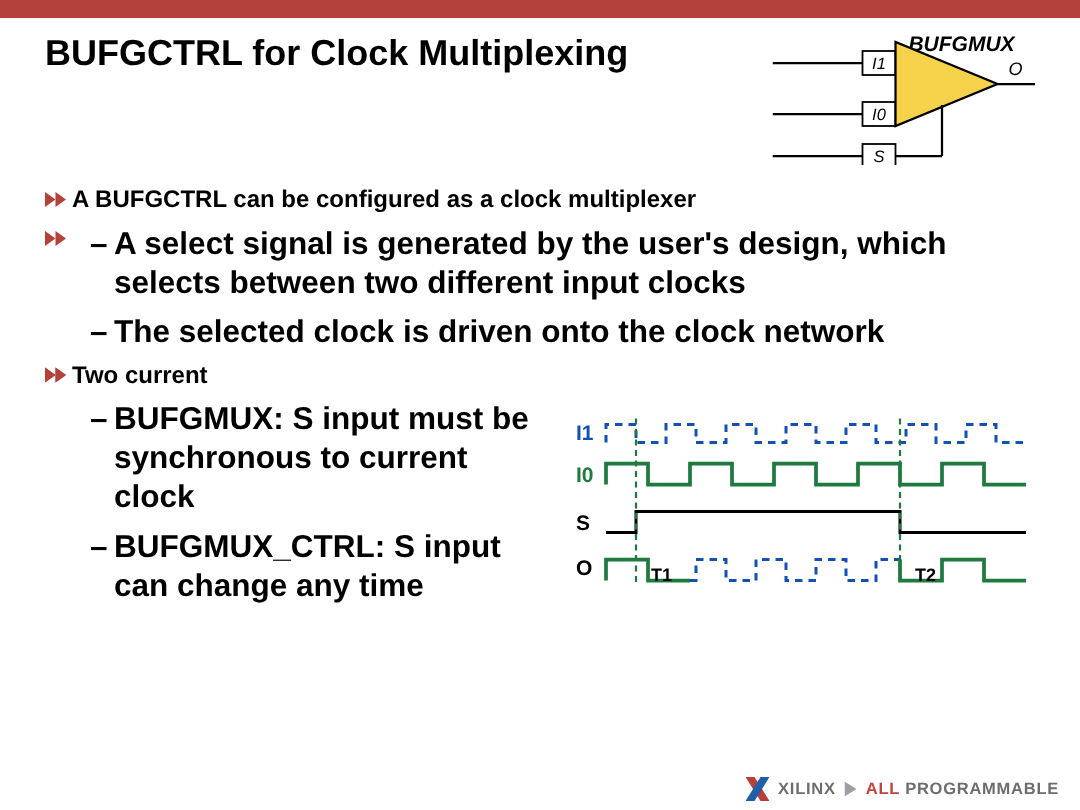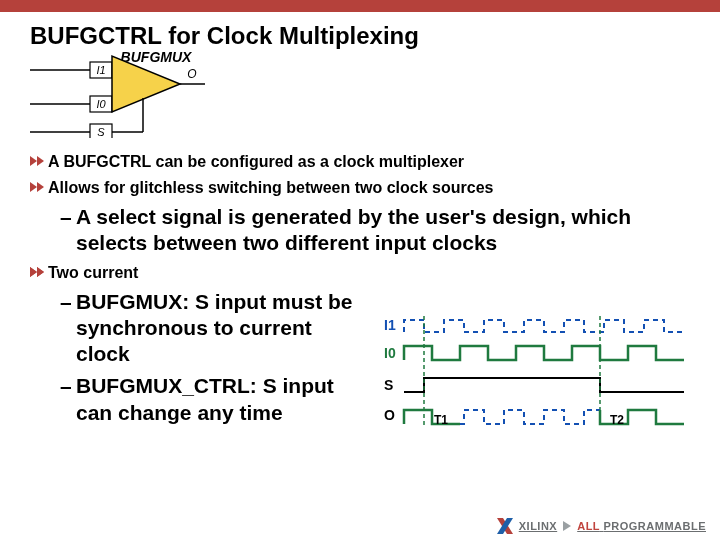--- a/index.html
+++ b/index.html
@@ -14,21 +14,20 @@
   .topbar {
     width: 100%;
     height: 12px;
     background: #b5413b;
   }
   .header {
     display: flex;
     justify-content: space-between;
     align-items: flex-start;
     padding: 10px 30px 0 30px;
-    flex-direction: column;
   }
   .title {
     font-size: 24px;
     font-weight: bold;
     color: #000;
   }
   .mux-diagram {
     width: 175px;
     height: 90px;
     position: relative;
@@ -66,21 +65,21 @@
     line-height: 1.25;
     position: relative;
     padding-left: 16px;
   }
   ul.sub > li::before {
     content: "–";
     position: absolute;
     left: 0;
     top: 0;
   }
-  .row8 { display: flex; align-items: flex-end; gap: 10px; }
+  .row8 { display: flex; align-items: center; gap: 10px; }
   .row8 .subcol { flex: 1 1 auto; }
   .timing {
     width: 320px;
     height: 120px;
     flex-shrink: 0;
   }
   .footer {
     position: absolute;
     bottom: 6px;
     right: 14px;
@@ -89,21 +88,20 @@
     gap: 6px;
   }
   .xlogo {
     width: 16px; height: 16px;
   }
   .ftext {
     font-size: 11px;
     letter-spacing: 0.5px;
     color: #6b6e70;
     font-weight: 600;
-    text-decoration: underline;
   }
   .ftext .red { color: #c0443e; }
 </style>
 </head>
 <body>
 
 <div class="topbar"></div>
 
 <div class="header">
   <div class="title">BUFGCTRL for Clock Multiplexing</div>
@@ -139,23 +137,23 @@
           <polygon points="0,2 7,7 0,12" fill="#b5413b"></polygon>
           <polygon points="7,2 14,7 7,12" fill="#b5413b"></polygon>
         </svg>
       <span>A BUFGCTRL can be configured as a clock multiplexer</span>
     </li>
     <li>
       <svg class="chev" viewBox="0 0 16 14">
           <polygon points="0,2 7,7 0,12" fill="#b5413b"></polygon>
           <polygon points="7,2 14,7 7,12" fill="#b5413b"></polygon>
         </svg>
-      <span>Allows for glitchless switching between two clock sources</span>
       <ul class="sub">
         <li><span>A select signal is generated by the user's design, which selects between two different input clocks</span></li>
+        <li><span>The selected clock is driven onto the clock network</span></li>
       </ul>
     </li>
     <li>
       <svg class="chev" viewBox="0 0 16 14">
           <polygon points="0,2 7,7 0,12" fill="#b5413b"></polygon>
           <polygon points="7,2 14,7 7,12" fill="#b5413b"></polygon>
         </svg>
     </li>
     <li>
       <svg class="chev" viewBox="0 0 16 14">

